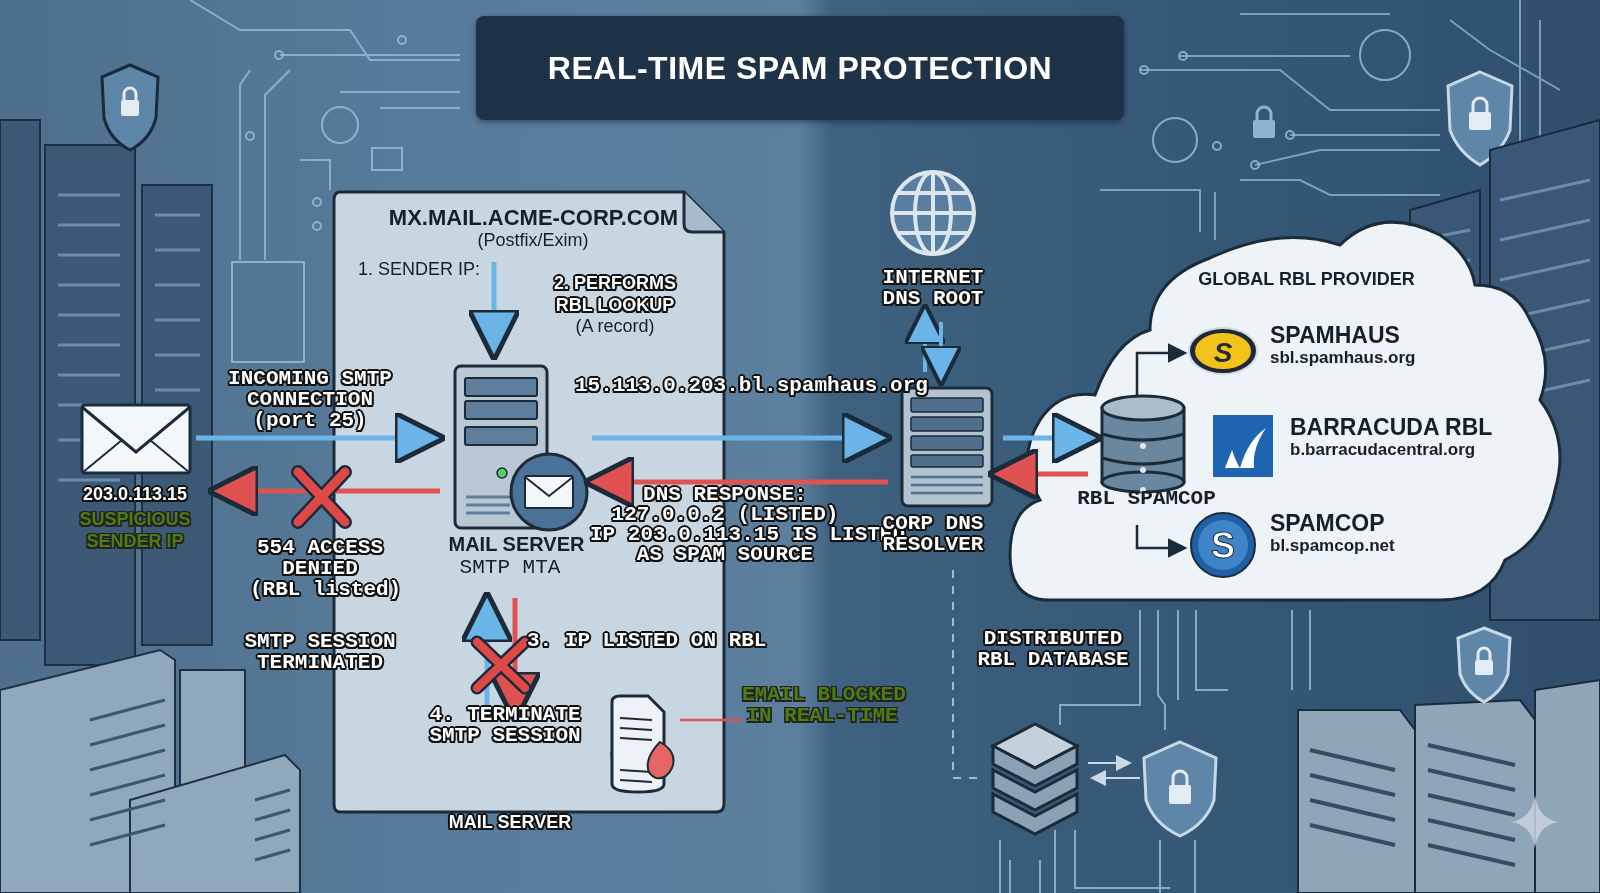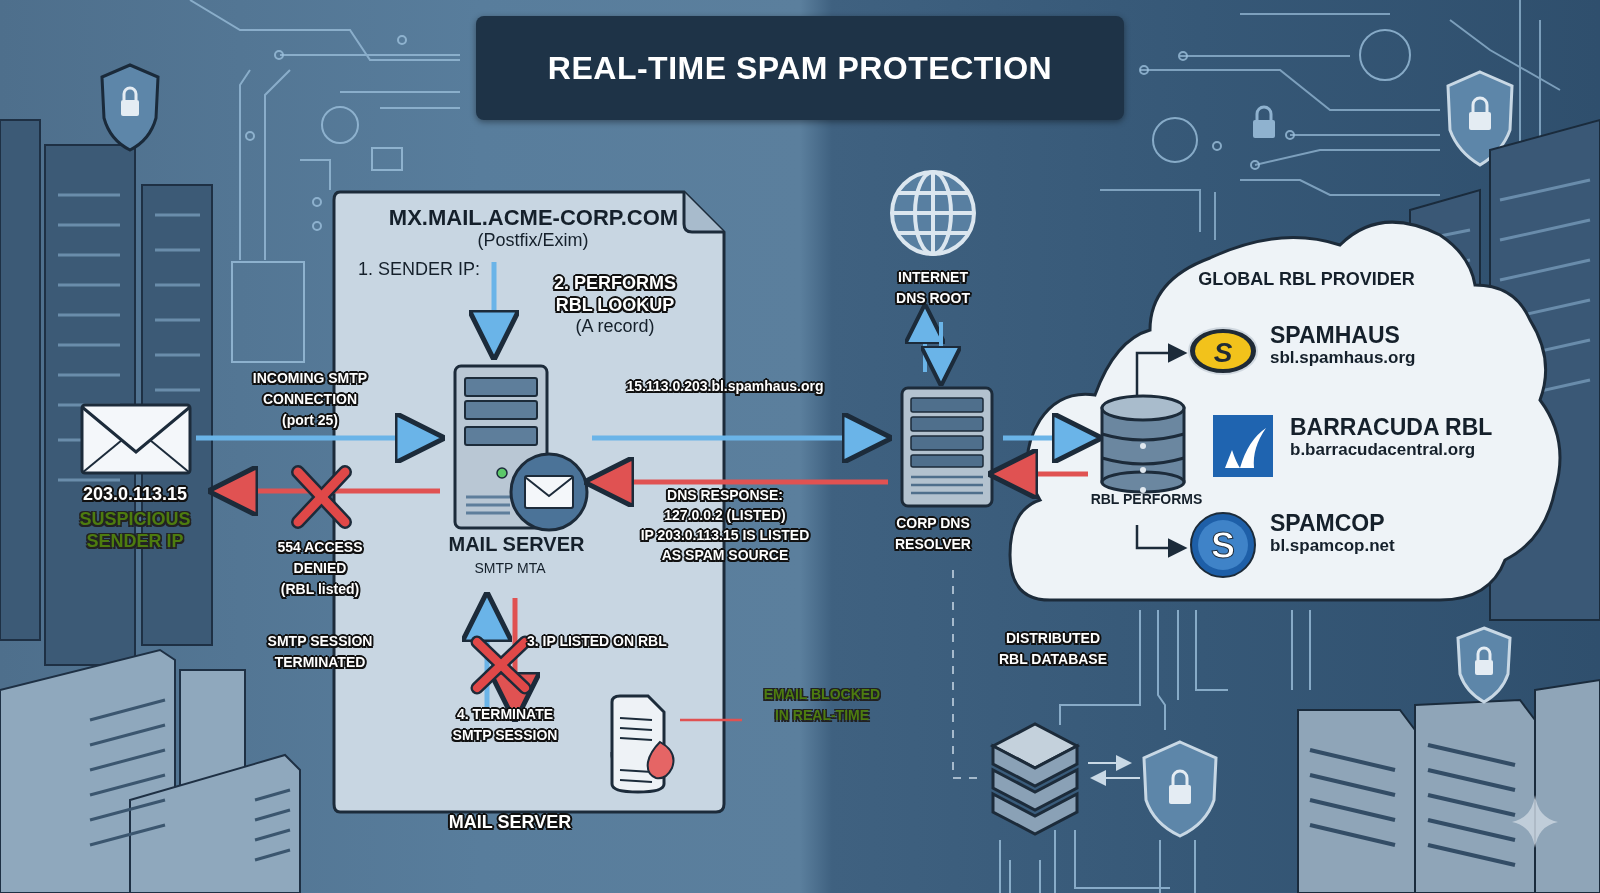--- a/index.html
+++ b/index.html
@@ -20,21 +20,21 @@
   }
   .doc-panel {
     left: 332px; top: 190px; width: 396px; height: 626px;
   }
   .label { color: #ffffff; font-weight: bold; text-align: center; white-space: nowrap;
     text-shadow: -1.5px -1.5px 0 #111, 1.5px -1.5px 0 #111, -1.5px 1.5px 0 #111, 1.5px 1.5px 0 #111, 0 2px 0 #111, 2px 0 0 #111, -2px 0 0 #111, 0 -2px 0 #111; }
   .label-red { color: #4d7c0f; font-weight: bold; text-align: center; white-space: nowrap;
     text-shadow: -1.5px -1.5px 0 #222, 1.5px -1.5px 0 #222, -1.5px 1.5px 0 #222, 1.5px 1.5px 0 #222; }
   .dark-text { color: #15202b; text-align: center; white-space: nowrap; }
   .bold { font-weight: bold; padding-left: 13px; }
-  .f17 { font-size: 14px; line-height: 20px; }
+  .f17 { font-size: 21px; line-height: 20px; font-family: Liberation Mono, monospace; }
   .f18 { font-size: 18px; line-height: 21px; }
   .f20 { font-size: 20px; line-height: 23px; }
   .f22 { font-size: 22px; line-height: 25px; }
   .provider-name { color: #15202b; font-weight: bold; font-size: 23px; line-height: 26px; }
   .provider-host { color: #15202b; font-size: 17px; line-height: 20px; font-weight: bold; }
 </style>
 </head>
 <body>
 
 <svg class="bg" width="1600" height="893">
@@ -422,21 +422,21 @@
 <div class="abs label f17" style="left:878px; top:267px; width:110px; line-height:21px;">
   <div>INTERNET</div>
   <div>DNS ROOT</div>
 </div>
 <div class="abs label f17" style="left:878px; top:513px; width:110px; line-height:21px;">
   <div>CORP DNS</div>
   <div>RESOLVER</div>
 </div>
 
 <div class="abs dark-text bold f18" style="left:1180px; top:269px; width:240px;">GLOBAL RBL PROVIDER</div>
-<div class="abs dark-text bold f17" style="left:1060px; top:489px; width:160px;">RBL PERFORMS</div>
+<div class="abs dark-text bold f17" style="left:1060px; top:489px; width:160px;">RBL SPAMCOP</div>
 
 <div class="abs" style="left:1270px; top:322px;">
   <div class="provider-name">SPAMHAUS</div>
   <div class="provider-host">sbl.spamhaus.org</div>
 </div>
 <div class="abs" style="left:1290px; top:414px;">
   <div class="provider-name">BARRACUDA RBL</div>
   <div class="provider-host">b.barracudacentral.org</div>
 </div>
 <div class="abs" style="left:1270px; top:510px;">

